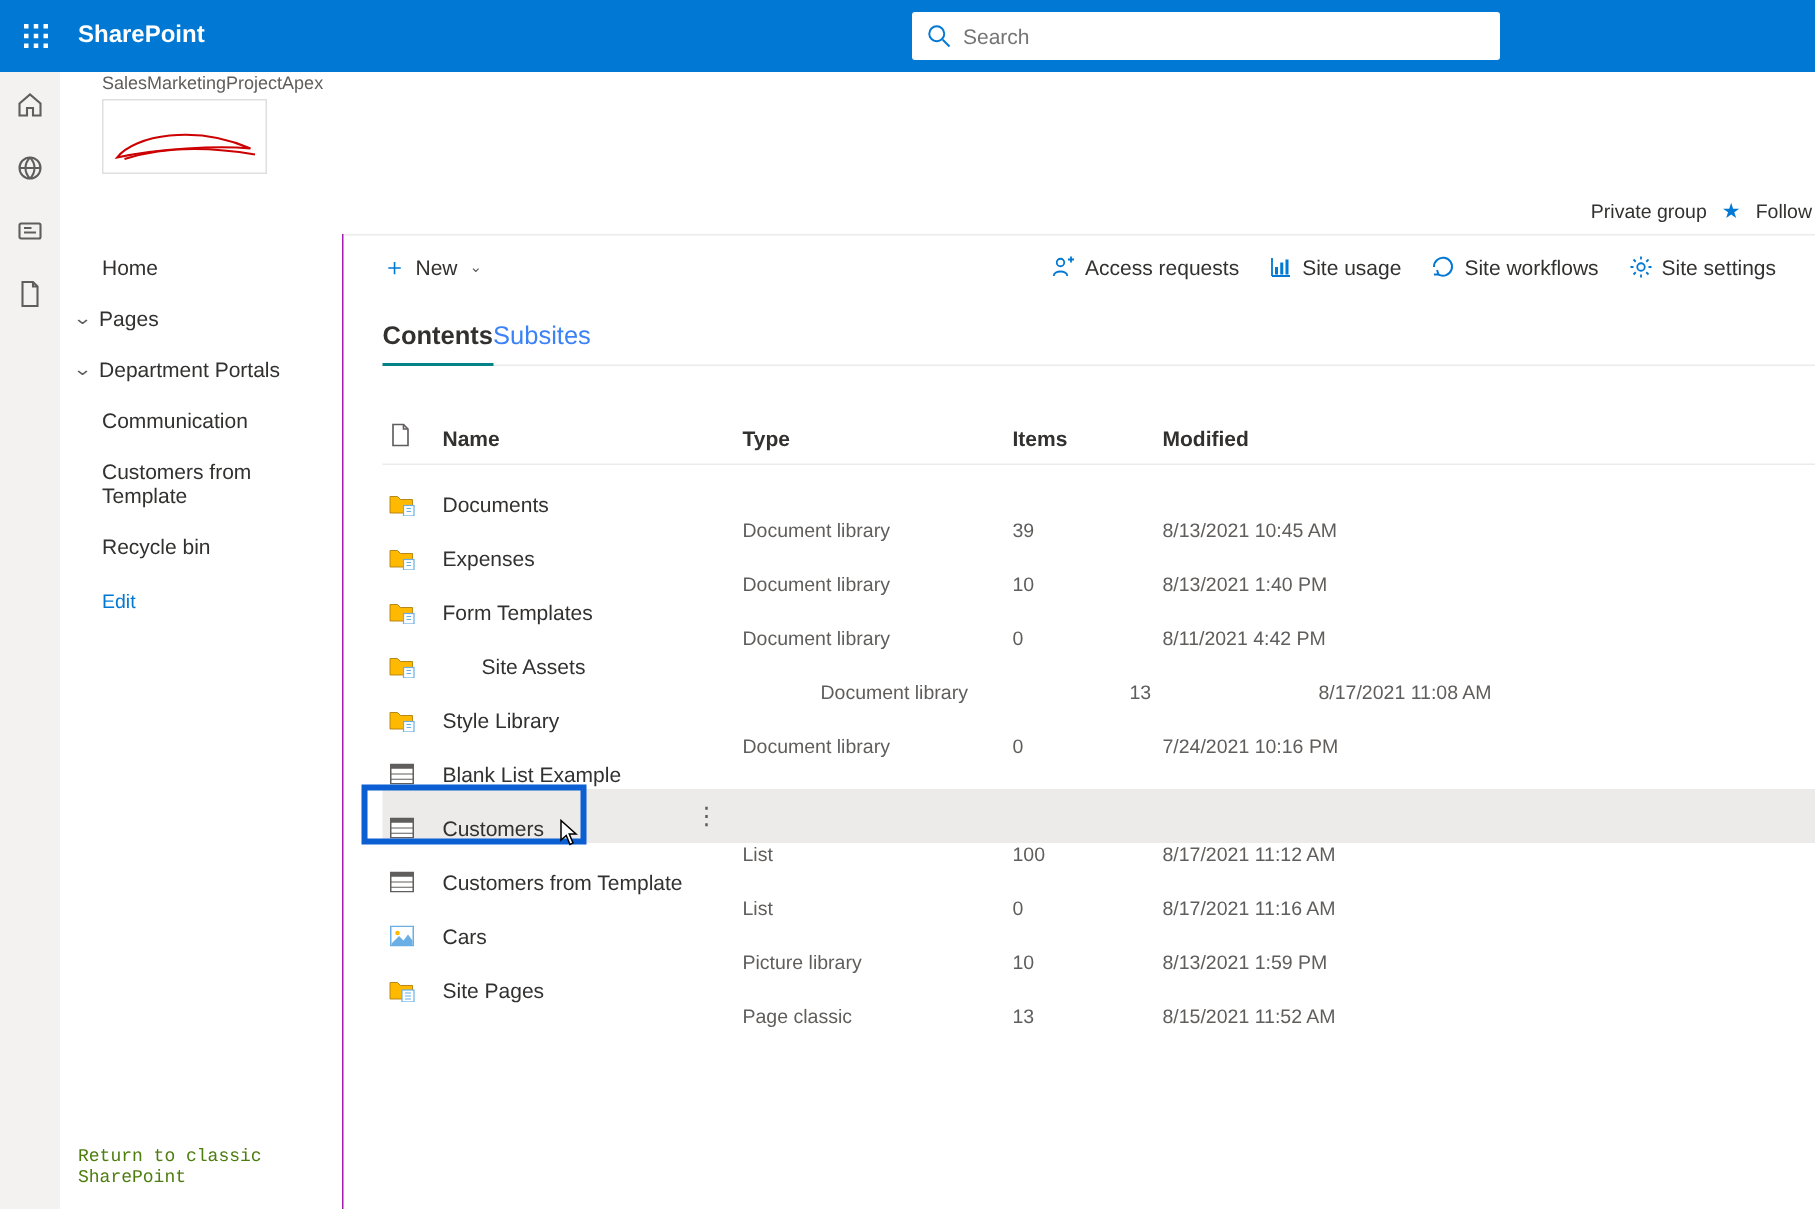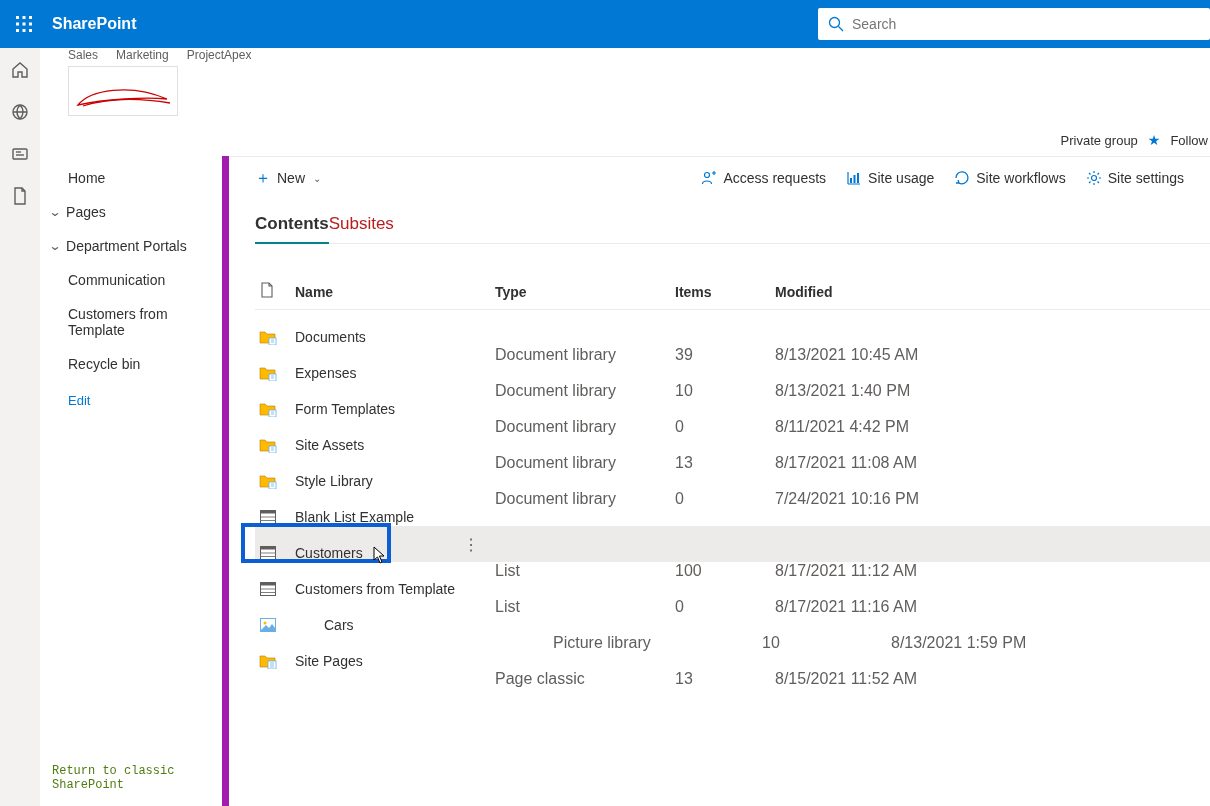--- a/index.html
+++ b/index.html
@@ -3,73 +3,73 @@
 <meta charset="utf-8">
 <style>
   * { box-sizing: border-box; margin: 0; padding: 0; }
   html, body { width: 1210px; height: 806px; font-family: "Segoe UI", Arial, sans-serif; font-size: 14px; color: #323130; overflow: hidden; background: #fff; }
   
   
   .suite-bar { height: 48px; background: #0078d4; display: flex; align-items: center; color: #fff; }
   .waffle { width: 48px; height: 48px; display: flex; align-items: center; justify-content: center; cursor: pointer; }
   .waffle svg { fill: #fff; }
   .app-name { font-size: 16px; font-weight: 600; margin-left: 4px; }
-  .search-wrap { margin-left: auto; }
+  .search-wrap { margin-left: auto; margin-right: 210px; }
   .search-box { width: 392px; height: 32px; background: #fff; border-radius: 2px; display: flex; align-items: center; padding: 0 10px; }
   .search-box input { border: none; outline: none; flex: 1; font-size: 14px; color: #605e5c; margin-left: 8px; background: transparent; }
   .search-box svg { fill: #0078d4; }
   
   
   .app-rail { position: absolute; top: 48px; left: 0; width: 40px; height: calc(806px - 48px); background: #f3f2f1; display: flex; flex-direction: column; align-items: center; padding-top: 12px; gap: 22px; }
   .rail-icon { width: 20px; height: 20px; display:flex; align-items:center; justify-content:center; cursor:pointer; }
   .rail-icon svg { fill: none; stroke: #605e5c; stroke-width: 1.4; }
 
   
   .site-header { position: absolute; top: 48px; left: 40px; right: 0; height: 108px; background:#fff; }
-  .crumb { position:absolute; top:0; left:28px; height:20px; font-size:12px; color:#605e5c; display:flex; gap:18px; padding-top: 0px;}
+  .crumb { position:absolute; top:0; left:28px; height:20px; font-size:12px; color:#605e5c; display:flex; padding-top: 0px;}
   .crumb span { cursor:pointer; }
   .logo-box { position:absolute; left:28px; top:18px; width:110px; height:50px; border:1px solid #e1dfdd; background:#fff; overflow:hidden; }
   .logo-box .car { position:absolute; top:18px; left:6px; }
   .follow-line { position:absolute; right:2px; bottom:8px; font-size:13px; color:#323130; display:flex; align-items:flex-end; gap:10px; }
   .follow-line .star { color:#0078d4; font-size:14px; }
   
   
   .hr { position:absolute; top:156px; left:40px; right:0; height:1px; background:#edebe9; }
   .cmdbar { position:absolute; top:156px; left:229px; right:0; height:44px; display:flex; align-items:center; padding:0 26px 0 26px; border-bottom:0; }
   .new-btn { display:flex; align-items:center; gap:6px; color:#323130; font-size:14px; cursor:pointer; }
   .new-btn .plus { color:#0078d4; font-size:16px; font-weight:400; }
   .chev-down { font-size:10px; color:#605e5c; margin-left:2px; }
   .right-cmds { margin-left:auto; display:flex; align-items:center; gap:20px; font-size:14px; color:#323130; }
   .right-cmds .cmd { display:flex; align-items:center; gap:6px; cursor:pointer; white-space:nowrap; }
   .iconb { width:16px; height:16px; display:inline-flex; align-items:center; justify-content:center; }
   
   
-  .leftnav { position:absolute; top:156px; left:40px; width:189px; bottom:0; border-right:7px solid #a21caf; background:#fff; }
+  .leftnav { position:absolute; top:156px; left:40px; width:189px; bottom:0; border-right:1px solid #a21caf; background:#fff; }
   .nav-item { padding:9px 18px 9px 28px; font-size:14px; color:#323130; cursor:pointer; display:flex; align-items:center; }
   .nav-item.sub { padding-left:28px; }
   .nav-group { display:flex; align-items:center; padding:9px 10px 9px 10px; gap:6px; cursor:pointer; }
   .nav-group .chev { font-size:12px; color:#605e5c; transform: scaleX(1.3);}
   .nav-edit { color:#0078d4; font-size:13px; padding:12px 28px; cursor:pointer;}
   .return-link { position:absolute; bottom:14px; left:12px; font-size:12px; color:#4d7c0f; cursor:pointer;font-family:Liberation Mono, monospace; }
   
   
   .main { position:absolute; top:200px; left:229px; right:0; bottom:0; padding:14px 0 0 26px; overflow:hidden; }
   .tabs { display:flex; font-size:17px; }
-  .tab { padding-bottom:8px; cursor:pointer; color:#b91c1c; }
+  .tab { padding-bottom:8px; cursor:pointer; color:#3b82f6; }
   .tab.active { color:#323130; font-weight:600; border-bottom:2px solid #038387; }
   .tab-line { height:1px; background:#edebe9; margin-top:-1px; margin-bottom: 30px; margin-right: 0px;}
   
   
   .tbl { width:100%; }
   .thead, .trow { display:grid; grid-template-columns: 40px 200px 180px 100px 260px 1fr; align-items:center; height:36px; }
   .thead { font-weight:600; color:#323130; font-size:14px; border-bottom:1px solid #edebe9; }
   .thead > div:first-child { justify-self: start; padding-left: 4px;}
   .trow { font-size:13px; color:#323130; border-bottom: 0; height:36px; }
   .trow.selected { background:#edebe9; }
-  .cell-type, .cell-items, .cell-mod { color:#605e5c; font-size:16px;margin-top:36px; }
+  .cell-type, .cell-items, .cell-mod { color:#605e5c; font-size:13px;margin-top:36px; }
   .cell-name { color:#323130; font-size:14px; display:flex; align-items:center; }
   .file-icon { width:18px; height:18px; display:flex; align-items:center; justify-content:center; margin-left:4px;}
   .rowcontain { position:relative; }
   .highlight-box { position:absolute; border:4px solid #0b5fd3; pointer-events:none; }
   .cursor-arrow { position:absolute; width:14px; height:18px; }
   .more-dots { color:#605e5c; cursor:pointer; padding: 0 8px; font-size:16px; letter-spacing:1px; position:absolute; left:445px; }
 </style>
 </head>
 <body>
 
@@ -272,21 +272,21 @@
               <rect x="10" y="9" width="7" height="7" fill="#fff" stroke="#69afe5" stroke-width="0.8"></rect>
               <path d="M12 11 L15 11 M12 13 L15 13" stroke="#69afe5" stroke-width="0.8"></path>
             </svg>
           </div>
           <div class="cell-name">Form Templates</div>
           <div class="cell-type">Document library</div>
           <div class="cell-items">0</div>
           <div class="cell-mod">8/11/2021 4:42 PM</div>
           <div></div>
         </div>
-        <div class="trow" style="position: relative;">
+        <div class="trow" style="position: relative; gap: 26px;">
           <div class="file-icon">
             <svg width="18" height="16" viewBox="0 0 18 16">
               <path d="M1 3 L6 3 L8 5 L16 5 L16 14 L1 14 Z" fill="#ffb900" stroke="#b17f0b" stroke-width="0.6"></path>
               <rect x="10" y="9" width="7" height="7" fill="#fff" stroke="#69afe5" stroke-width="0.8"></rect>
               <path d="M12 11 L15 11 M12 13 L15 13" stroke="#69afe5" stroke-width="0.8"></path>
             </svg>
           </div>
           <div class="cell-name">Site Assets</div>
           <div class="cell-type">Document library</div>
           <div class="cell-items">13</div>
@@ -346,21 +346,21 @@
               <line x1="0.5" y1="7" x2="15.5" y2="7" stroke="#605e5c" stroke-width="0.8"></line>
               <line x1="0.5" y1="10.5" x2="15.5" y2="10.5" stroke="#605e5c" stroke-width="0.8"></line>
             </svg>
           </div>
           <div class="cell-name">Customers from Template</div>
           <div class="cell-type">List</div>
           <div class="cell-items">0</div>
           <div class="cell-mod">8/17/2021 11:16 AM</div>
           <div></div>
         </div>
-        <div class="trow" style="position: relative; gap: 29px;">
+        <div class="trow" style="position: relative;">
           <div class="file-icon">
             <svg width="16" height="14" viewBox="0 0 16 14">
               <rect x="0.5" y="0.5" width="15" height="13" fill="#fff" stroke="#69afe5" stroke-width="1"></rect>
               <circle cx="5" cy="5" r="1.5" fill="#ffb900"></circle>
               <path d="M1 12 L6 7 L9 10 L12 6 L15 10 L15 13 L1 13 Z" fill="#69afe5"></path>
             </svg>
           </div>
           <div class="cell-name">Cars</div>
           <div class="cell-type">Picture library</div>
           <div class="cell-items">10</div>

